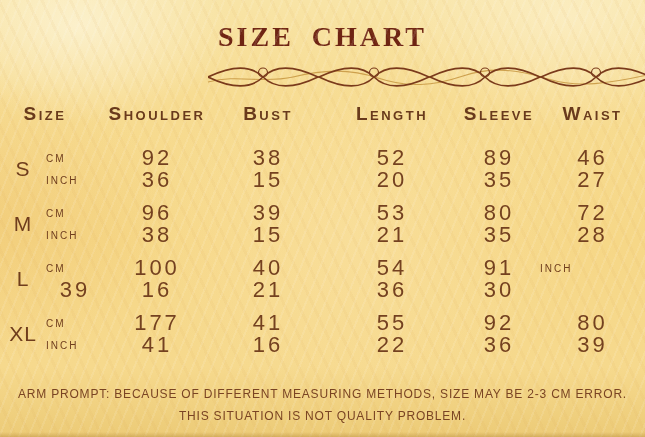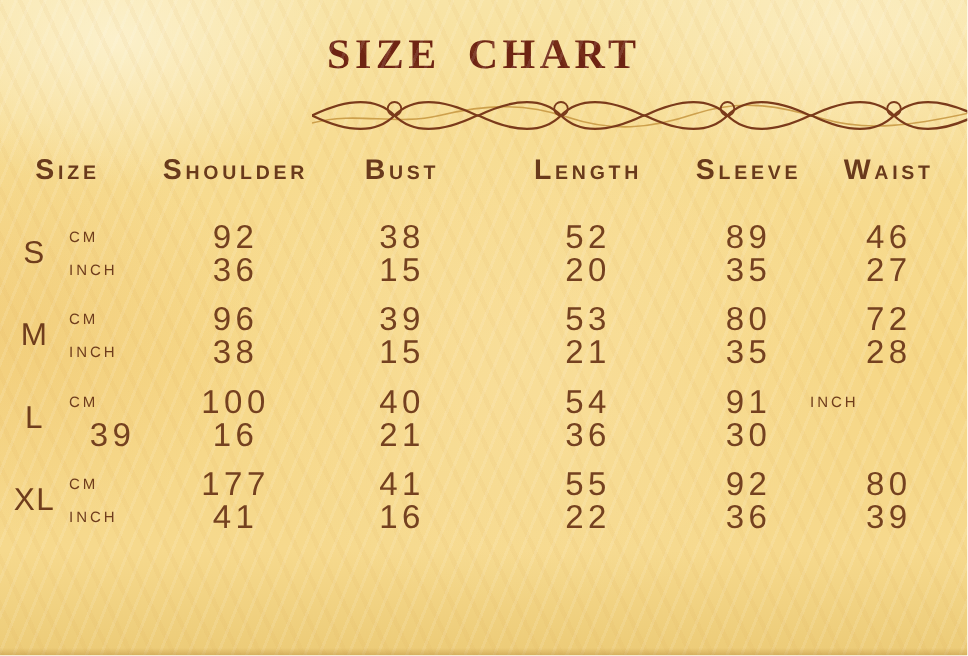--- a/index.html
+++ b/index.html
@@ -164,14 +164,18 @@
       <div class="unit">INCH</div>
       <div class="v">41</div>
       <div class="v">16</div>
       <div class="v">22</div>
       <div class="v">36</div>
       <div class="v">39</div>
     </div>
 
   </div>
 
+  <div class="footer">
+    <p>ARM PROMPT: BECAUSE OF DIFFERENT MEASURING METHODS, SIZE MAY BE 2-3 CM ERROR.</p>
+    <p>THIS SITUATION IS NOT QUALITY PROBLEM.</p>
+  </div>
 
 </div>
 
 </body></html>

